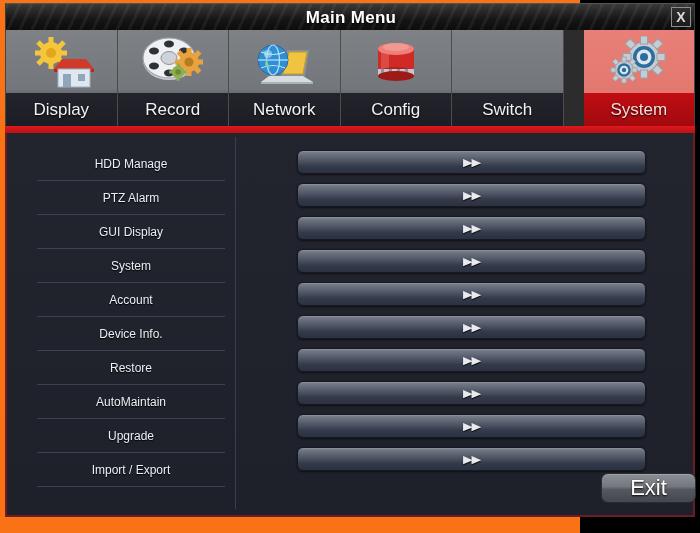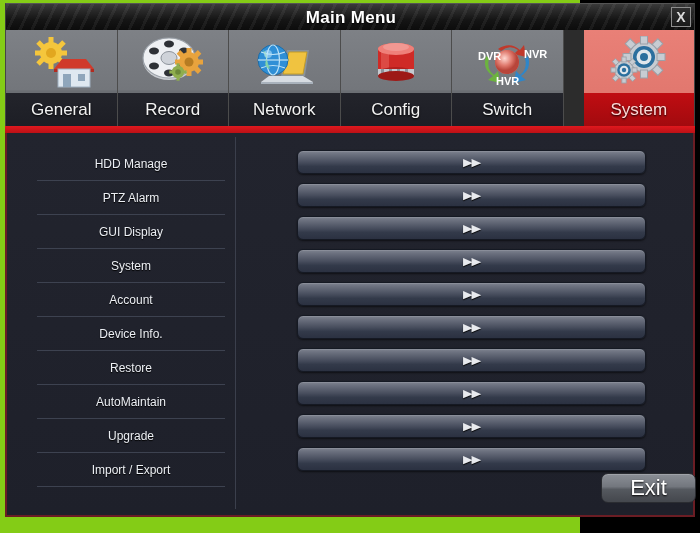--- a/index.html
+++ b/index.html
@@ -3,21 +3,21 @@
 <meta charset="utf-8">
 <style>
   html,body{margin:0;padding:0;background:#000;}
   body{
     width:700px;height:533px;overflow:hidden;
     font-family:"Liberation Sans",sans-serif;
     -webkit-font-smoothing:antialiased;
   }
   .window{
     position:absolute;left:0;top:0;width:580px;height:533px;
-    background:#84cc16;
+    background:#f97316;
     box-sizing:border-box;
     padding-left:32px;
   }
 
   
   .titlebar{
     position:absolute;left:5px;top:3px;width:690px;height:27px;
     background:
       repeating-linear-gradient(115deg,
         rgba(255,255,255,.055) 0px, rgba(255,255,255,.055) 3px,
@@ -180,21 +180,21 @@
             <circle cx="27" cy="17" r="5" fill="#e2a71f"></circle>
           </g>
           <polygon points="38,23 62,23 70,33 30,33" fill="#d03a2b"></polygon>
           <polygon points="30,33 70,33 70,36 30,36" fill="#b22b1f"></polygon>
           <rect x="34" y="33" width="32" height="18" fill="#dfe8f0"></rect>
           <rect x="34" y="33" width="32" height="18" fill="none" stroke="#9fb0c0" stroke-width="1"></rect>
           <rect x="39" y="38" width="8" height="13" fill="#8fa6bb"></rect>
           <rect x="54" y="38" width="7" height="7" fill="#8fa6bb"></rect>
         </svg>
       </div>
-      <div class="label-area">General</div>
+      <div class="label-area">Display</div>
     </div>
 
     <div class="tab">
       <div class="icon-area">
         <svg width="74" height="52" viewBox="0 0 74 52">
           <ellipse cx="33" cy="24" rx="26" ry="20" fill="#c9ccd1"></ellipse>
           <ellipse cx="33" cy="22" rx="26" ry="20" fill="#eef0f3"></ellipse>
           <ellipse cx="33" cy="22" rx="26" ry="20" fill="none" stroke="#9aa0a8" stroke-width="1.2"></ellipse>
           <ellipse cx="33" cy="22" rx="8" ry="6.5" fill="#cfd3d9" stroke="#8d939b" stroke-width="1"></ellipse>
           <g fill="#2e3136">
@@ -271,39 +271,20 @@
             <rect x="38" y="33" width="3" height="6"></rect>
               <rect x="46" y="33" width="3" height="6"></rect>
           </g>
           <ellipse cx="37" cy="40" rx="18" ry="5" fill="#9d1a17"></ellipse>
         </svg>
       </div>
       <div class="label-area">Config</div>
     </div>
 
     <div class="tab">
-      <div class="icon-area">
-        <svg width="98" height="52" viewBox="0 0 98 52">
-          <path d="M40 13 q12 -8 22 1 l4 -5 l2 12 l-12 -3 l4 -4 q-8 -6 -17 1 Z" fill="#c0392b"></path>
-          <path d="M70 20 q4 13 -7 20 l5 4 l-12 3 l2 -12 l4 4 q8 -6 5 -17 Z" fill="#2e86c9"></path>
-          <path d="M28 20 q-4 13 7 20 l-5 4 l12 3 l-2 -12 l-4 4 q-8 -6 -5 -17 Z" fill="#6cb33f" transform="translate(0,0)"></path>
-          <circle cx="49" cy="26" r="12" fill="#e0756b"></circle>
-          <circle cx="49" cy="26" r="12" fill="url(#g1)"></circle>
-          <defs>
-            <radialGradient id="g1" cx="40%" cy="35%">
-              <stop offset="0%" stop-color="#ffd9d2"></stop>
-              <stop offset="60%" stop-color="#e07a6e"></stop>
-              <stop offset="100%" stop-color="#b8453a"></stop>
-            </radialGradient>
-          </defs>
-          <text x="20" y="24" fill="#ffffff" font-size="11" font-weight="bold" font-family="Liberation Sans, sans-serif">DVR</text>
-          <text x="66" y="22" fill="#ffffff" font-size="11" font-weight="bold" font-family="Liberation Sans, sans-serif">NVR</text>
-          <text x="38" y="49" fill="#ffffff" font-size="11" font-weight="bold" font-family="Liberation Sans, sans-serif">HVR</text>
-        </svg>
-      </div>
       <div class="label-area">Switch</div>
     </div>
 
     <div class="tab active">
       <div class="icon-area">
         <svg width="74" height="52" viewBox="0 0 74 52">
           <g transform="translate(42,21)">
             <g fill="#c7ccd2" stroke="#9aa1a9" stroke-width="1">
               <circle cx="0" cy="0" r="15"></circle>
               <rect x="-3.5" y="-21" width="7" height="8"></rect>

